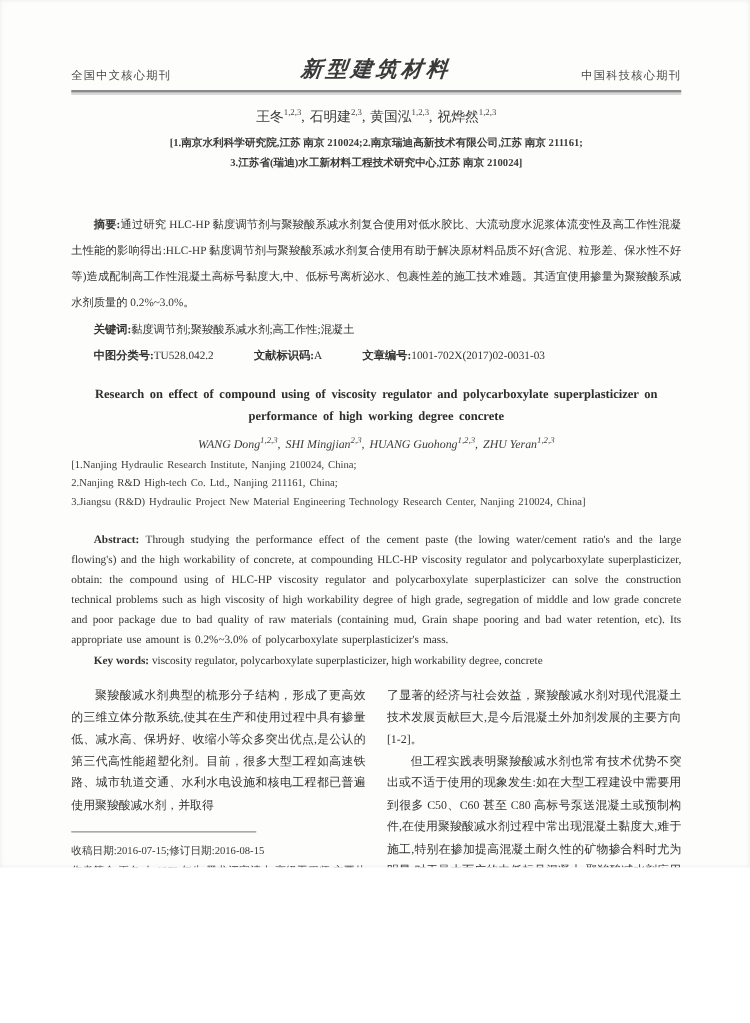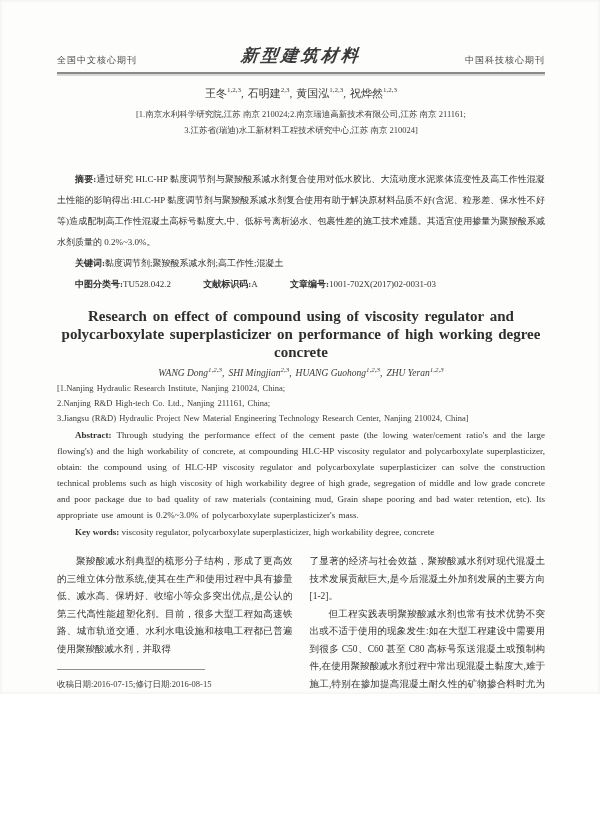--- a/index.html
+++ b/index.html
@@ -23,33 +23,33 @@
     letter-spacing: 3px; transform: skewX(-6deg); display: inline-block;
   }
   .header-rule { margin-top: 5px; height: 2px; background: #8a8a8a; box-shadow: 0 2px 0 #d8d8d8; }
   
   .title { margin-top: 20px; text-align: center; font-size: 27px; font-weight: bold;
            color: #272727; letter-spacing: 2px; line-height: 33px; }
   .title .tl { display: block; }
   .authors { margin-top: 12px; text-align: center; font-size: 11px; color: #383838; }
   .authors sup, .en-authors sup { font-size: 7px; color: #444; }
   .sep { margin-right: 4px; }
-  .affils { margin-top: 5px; text-align: center; font-size: 8.5px; color: #3c3c3c; line-height: 16px; }
+  .affils { margin-top: 5px; text-align: center; font-size: 8.5px; color: #3c3c3c; line-height: 16px; font-weight: bold; }
   
   .cn-block { margin-top: 31px; font-size: 9px; line-height: 21px; color: #333; }
   .cn-block p { text-align: justify; text-indent: 2em; }
   .lbl { font-weight: bold; }
   .meta-item { margin-right: 30px; white-space: nowrap; }
   
   .en-block { margin-top: 12px; }
-  .en-title { text-align: center; font-size: 15px; font-weight: bold; line-height: 18px;
+  .en-title { text-align: center; font-size: 10px; font-weight: bold; line-height: 18px;
               color: #2e2e2e; word-spacing: 2px; }
   .en-authors { margin-top: 5px; text-align: center; font-style: italic; font-size: 9.5px; color: #3a3a3a; }
   .en-affils { margin-top: 3px; font-size: 8.5px; line-height: 15px; color: #3c3c3c; word-spacing: 1px; }
-  .en-abs { margin-top: 1px; font-size: 9px; line-height: 16px; text-align: justify;
+  .en-abs { margin-top: 14px; font-size: 9px; line-height: 16px; text-align: justify;
             text-indent: 2em; color: #333; word-spacing: 1px; }
   .en-kw { margin-top: 1px; font-size: 9px; line-height: 16px; text-indent: 2em; color: #333; }
   
   .columns { margin-top: 13px; display: flex; gap: 17px; }
   .col { width: 236px; font-size: 9.5px; line-height: 17.5px; color: #333; }
   .col p { text-align: justify; }
   .indent { text-indent: 2em; }
   .sec-heading { font-family: "Liberation Sans", "DejaVu Sans", sans-serif;
                  font-size: 11.5px; font-weight: bold; color: #2c2c2c;
                  margin: 3px 0 8px 0; letter-spacing: 1px; }

